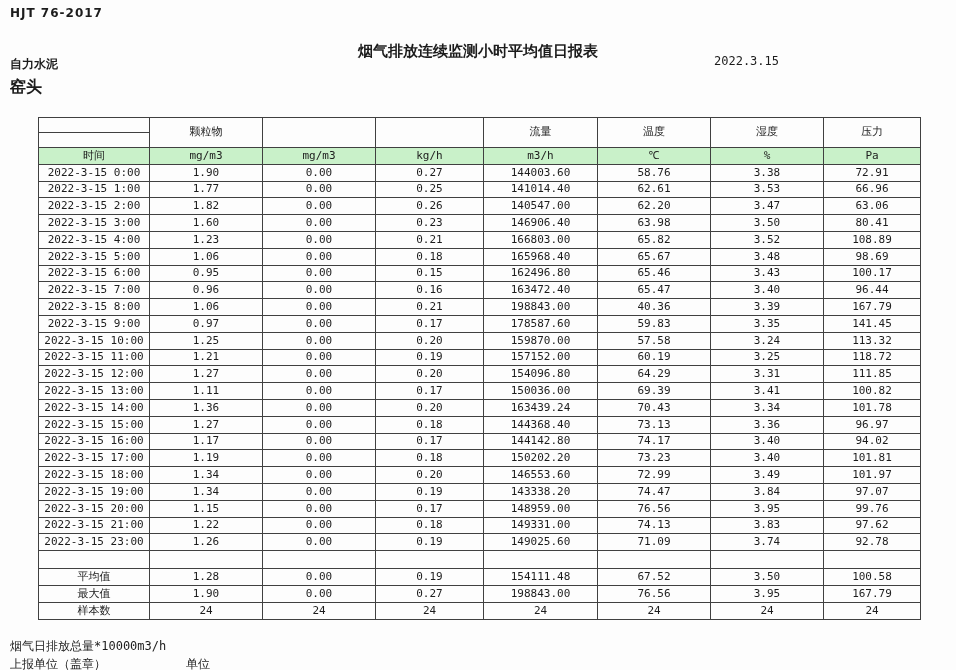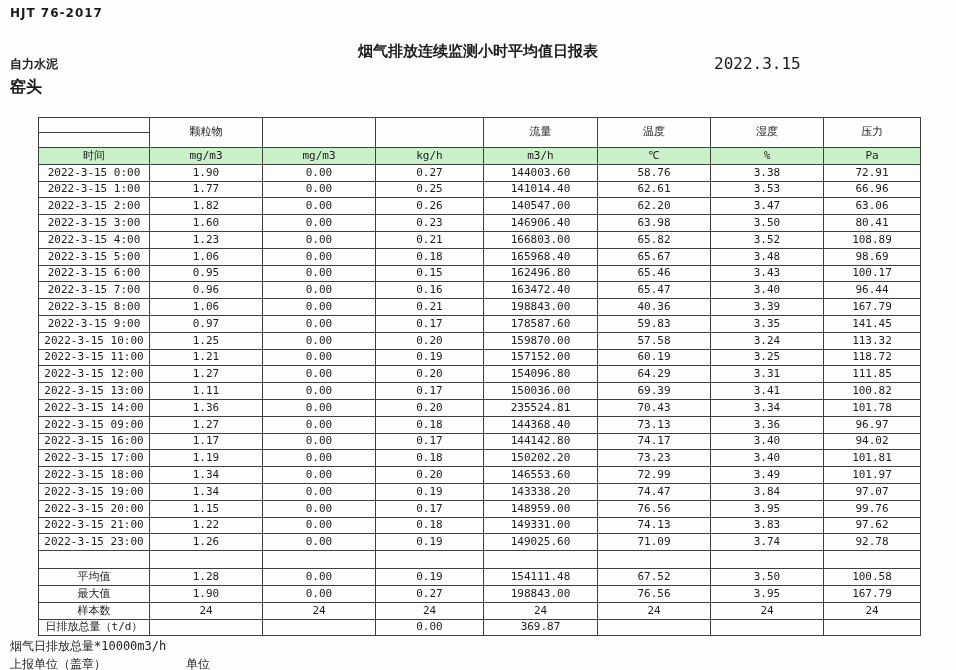--- a/index.html
+++ b/index.html
@@ -11,21 +11,21 @@
   .std-code{
     position:absolute;left:10px;top:6px;font-size:12px;font-weight:bold;
     font-family:"DejaVu Sans",sans-serif;letter-spacing:1px;text-align:right;
   }
   .report-title{
     position:absolute;left:0;top:22px;width:956px;text-align:center;
     font-size:15px;font-weight:bold;margin-top:20px;
   }
   .company-name{position:absolute;left:10px;top:56px;font-size:12px;font-weight:bold}
   .site-name{position:absolute;left:10px;top:77px;font-size:16px;font-weight:bold}
-  .report-date{position:absolute;left:714px;top:54px;font-size:16px}
+  .report-date{position:absolute;left:714px;top:54px;font-size:12px}
 
   table.report{
     position:absolute;left:38px;top:104px;width:882px;
     border-collapse:collapse;table-layout:fixed;font-size:11px;margin-top:13px;
   }
   table.report th,table.report td{
     border:1px solid #404040;text-align:center;vertical-align:middle;
     padding:0;height:15.8px;font-weight:normal;line-height:1.1;
     white-space:nowrap;overflow:hidden;
   }
@@ -224,27 +224,27 @@
         <td>150036.00</td>
         <td>69.39</td>
         <td>3.41</td>
         <td>100.82</td>
       </tr>
       <tr>
         <td>2022-3-15 14:00</td>
         <td>1.36</td>
         <td>0.00</td>
         <td>0.20</td>
-        <td>235524.81</td>
+        <td>163439.24</td>
         <td>70.43</td>
         <td>3.34</td>
         <td>101.78</td>
       </tr>
       <tr>
-        <td>2022-3-15 09:00</td>
+        <td>2022-3-15 15:00</td>
         <td>1.27</td>
         <td>0.00</td>
         <td>0.18</td>
         <td>144368.40</td>
         <td>73.13</td>
         <td>3.36</td>
         <td>96.97</td>
       </tr>
       <tr>
         <td>2022-3-15 16:00</td>
@@ -349,28 +349,18 @@
       <tr>
         <td>样本数</td>
         <td>24</td>
         <td>24</td>
         <td>24</td>
         <td>24</td>
         <td>24</td>
         <td>24</td>
         <td>24</td>
       </tr>
-      <tr>
-        <td>日排放总量（t/d）</td>
-        <td></td>
-        <td></td>
-        <td>0.00</td>
-        <td>369.87</td>
-        <td></td>
-        <td></td>
-        <td></td>
-      </tr>
     </tbody>
 </table>
 
 <div class="footnote">烟气日排放总量*10000m3/h</div>
 <div class="report-unit-label">上报单位（盖章）</div>
 <div class="unit-label">单位</div>
 
 </body></html>

